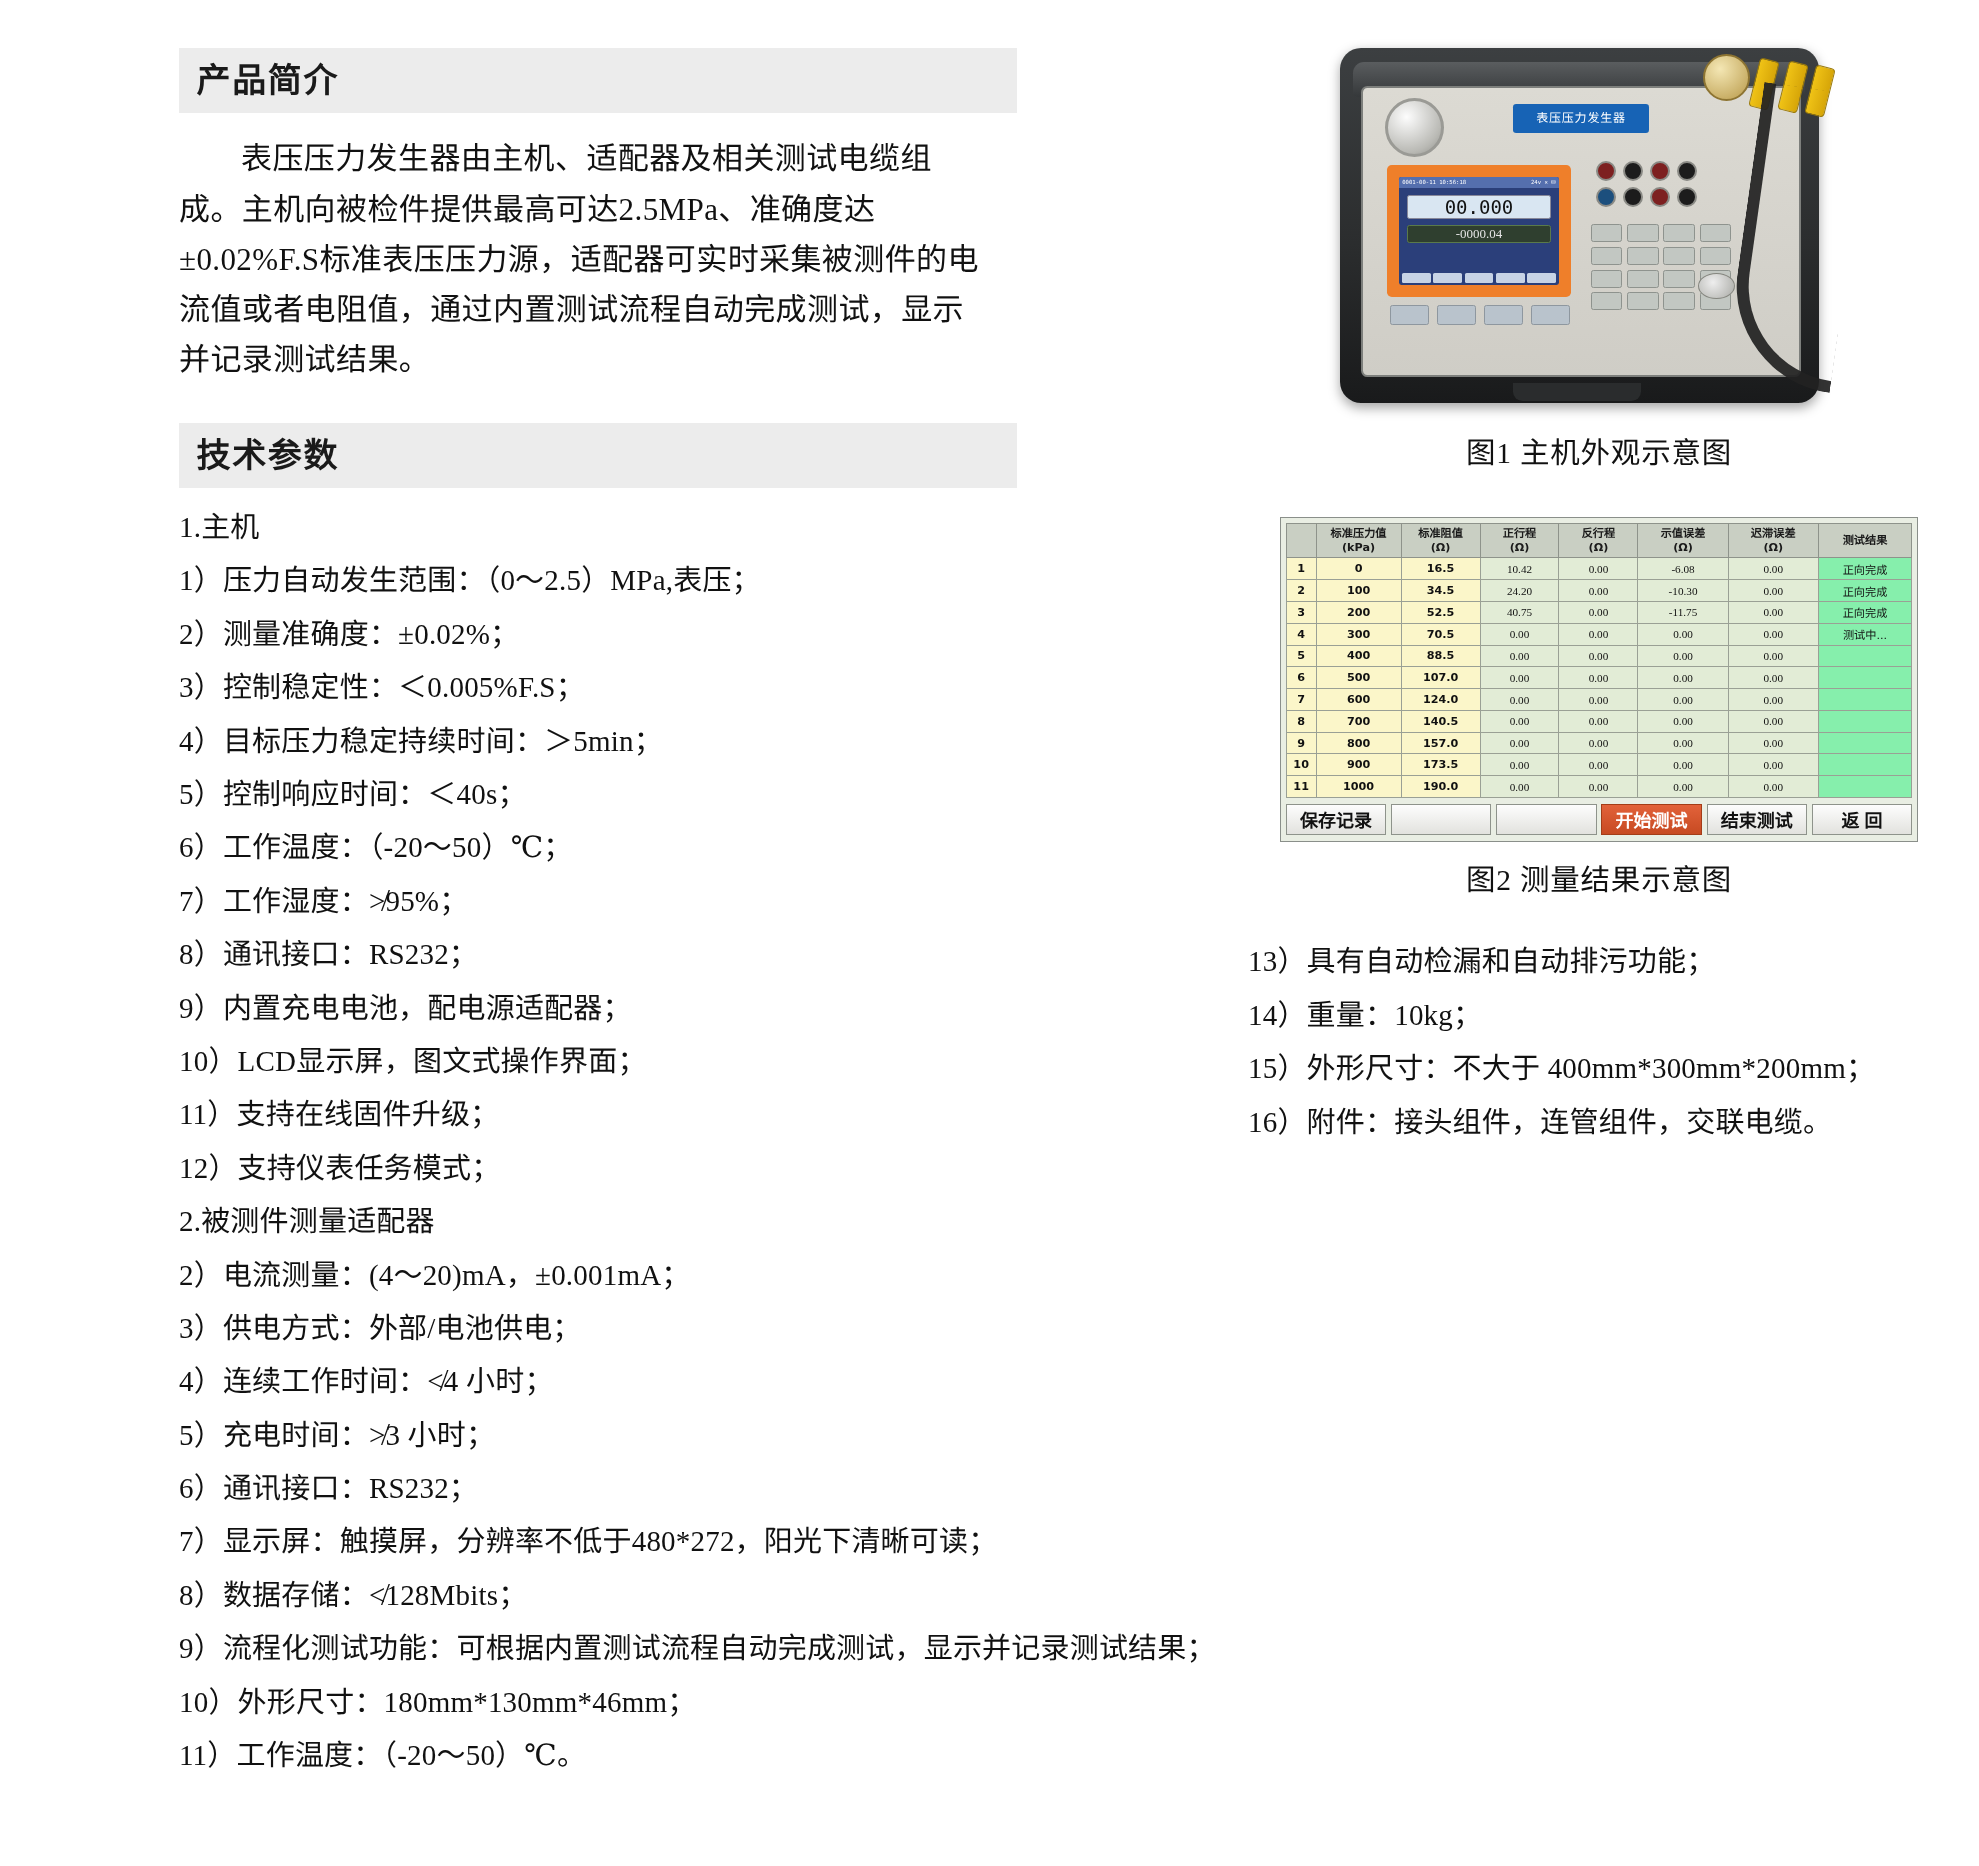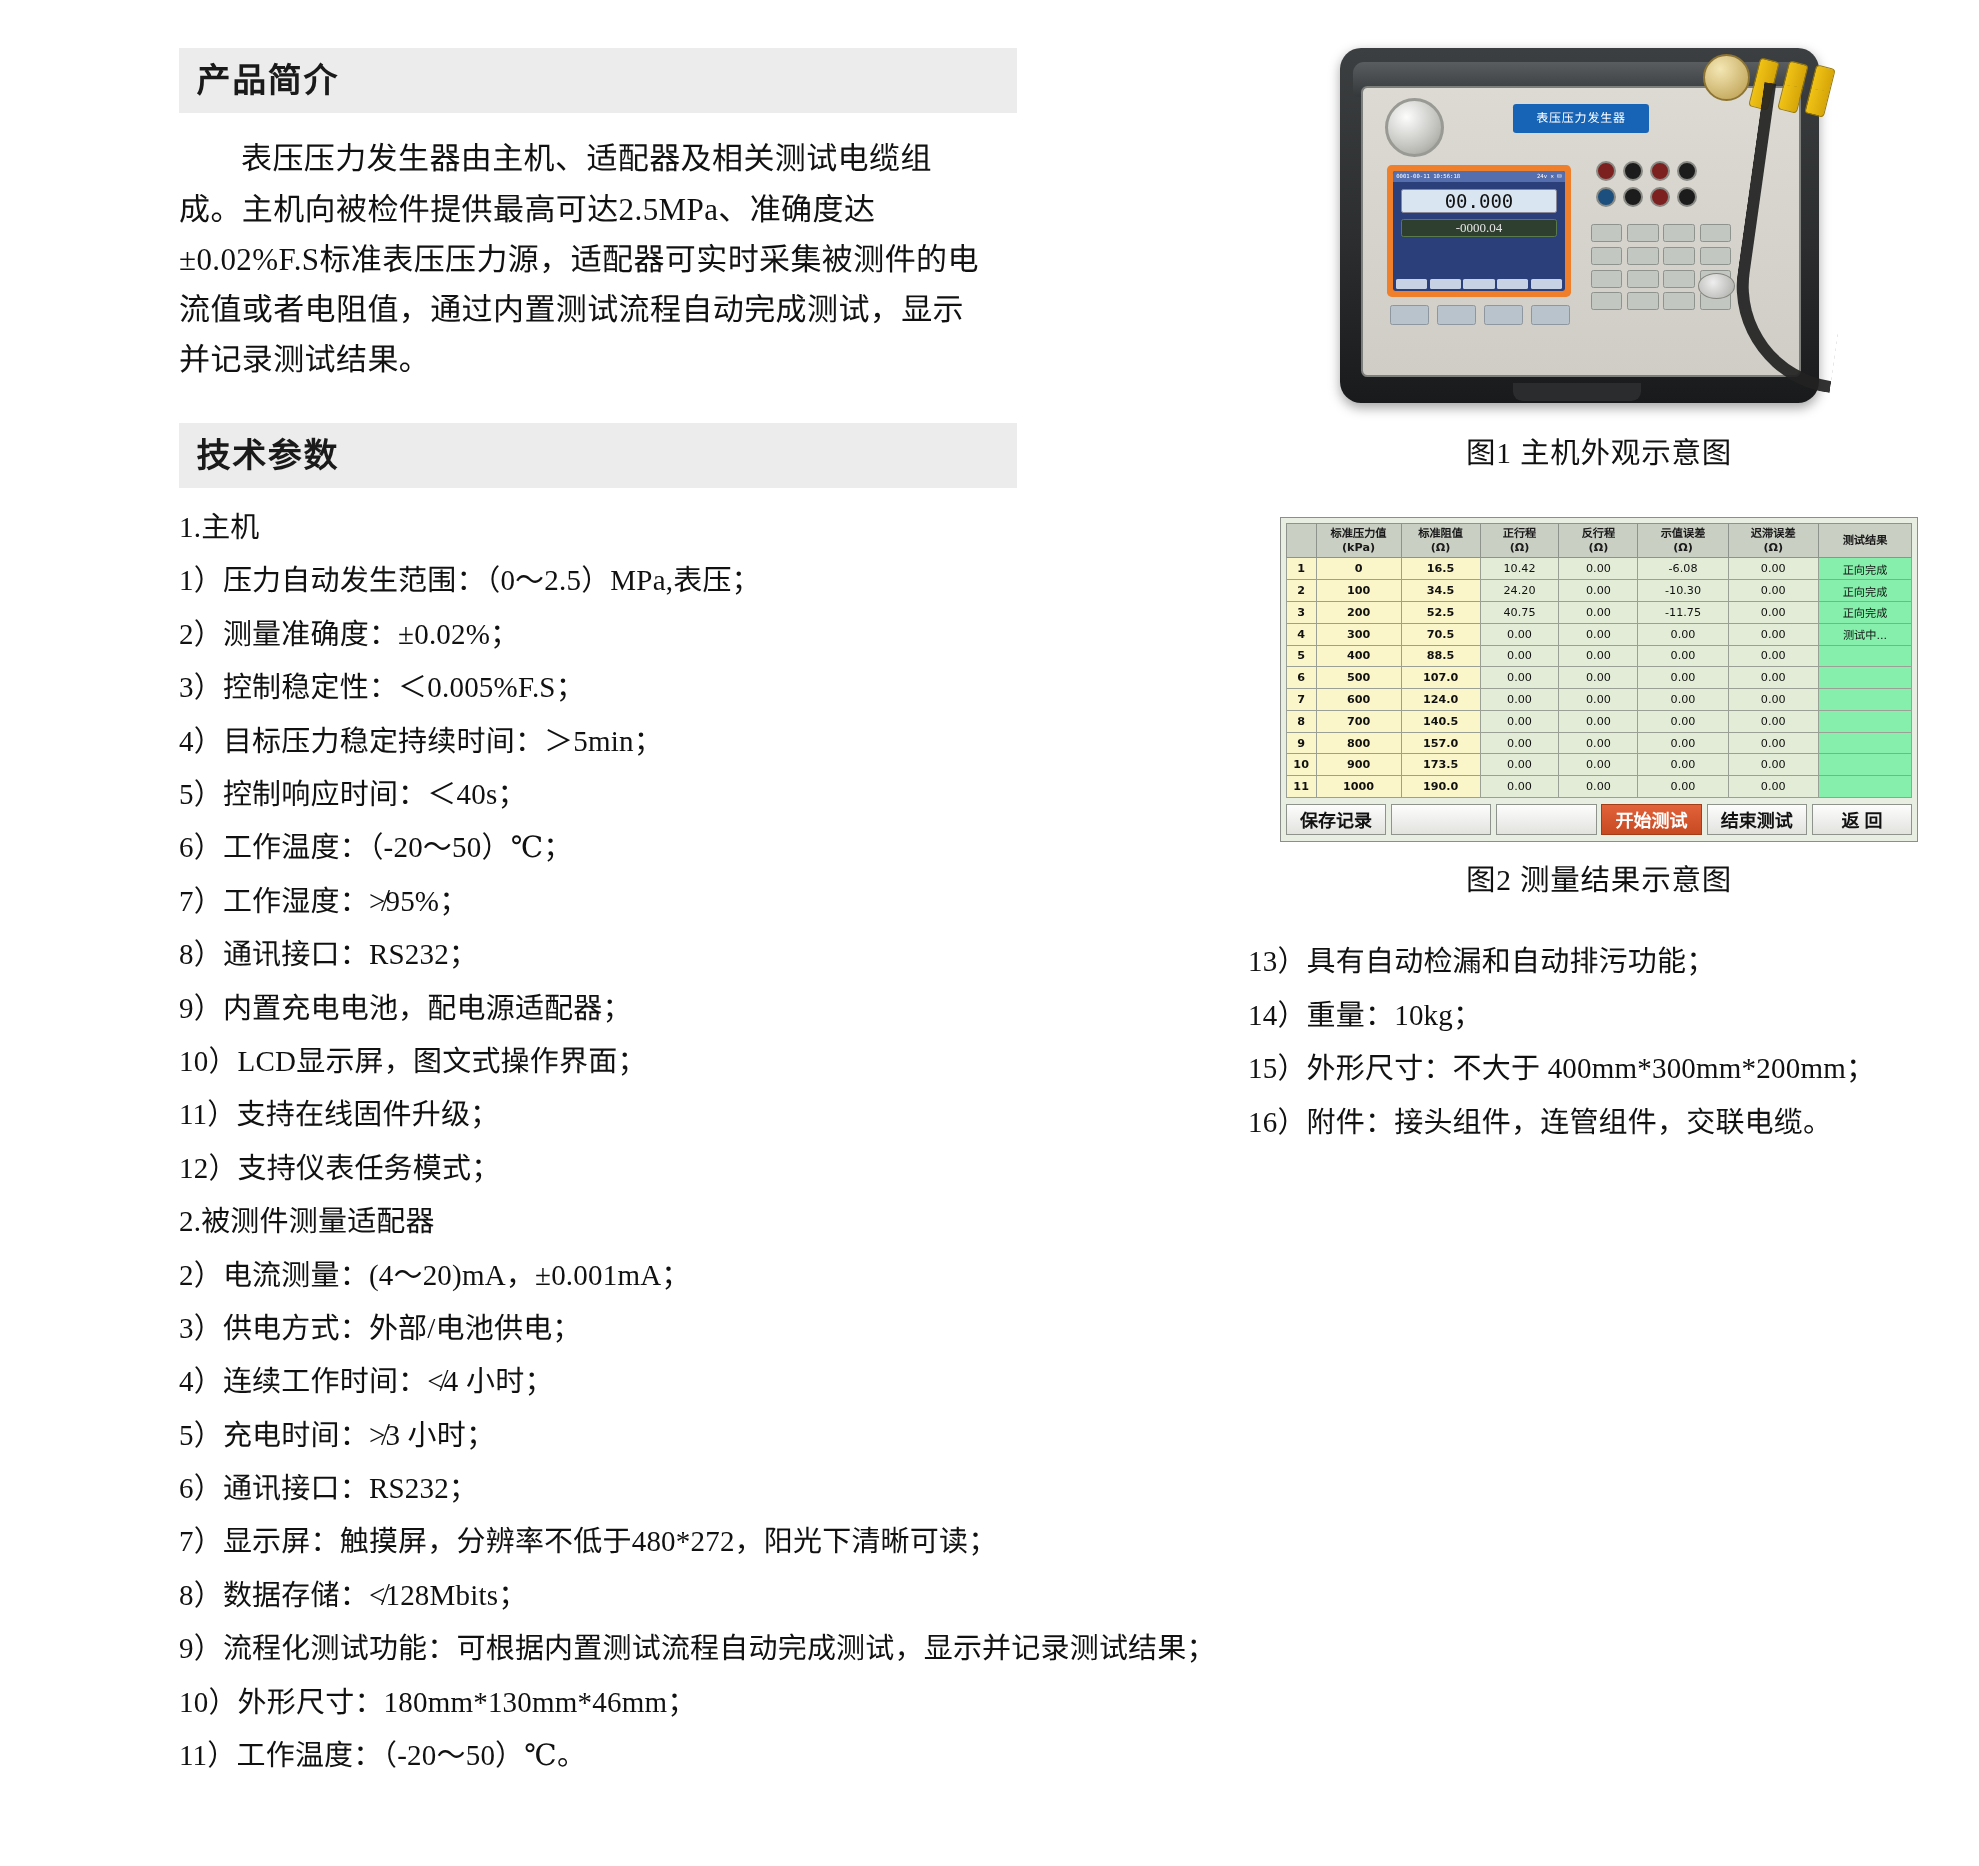--- a/index.html
+++ b/index.html
@@ -144,21 +144,21 @@
     border: 3.2px solid #9a9a95;
   }
   .lcd-frame {
     position: absolute;
     left: 24px;
     top: 77px;
     width: 184px;
     height: 132px;
     background: #ef7f2a;
     border-radius: 4.8px;
-    padding: 6px;
+    padding: 12px;
     box-sizing: border-box;
   }
   .lcd {
     width: 100%;
     height: 100%;
     background: #2b3f7a;
     border-radius: 2.4px;
     position: relative;
     overflow: hidden;
   }
@@ -349,20 +349,21 @@
   td.std {
     background: #fbf6c9;
     font-weight: bold;
   }
   td.res {
     background: #fbf6c9;
     font-weight: bold;
   }
   td.val {
     background: #e2ecd6;
+    font-family: Liberation Serif, serif;
   }
   td.out {
     background: #86efac;
     font-size: 10.4px;
     color: #333;
   }
   .btn-row {
     display: flex;
     gap: 4.8px;
     margin-top: 5.6px;

